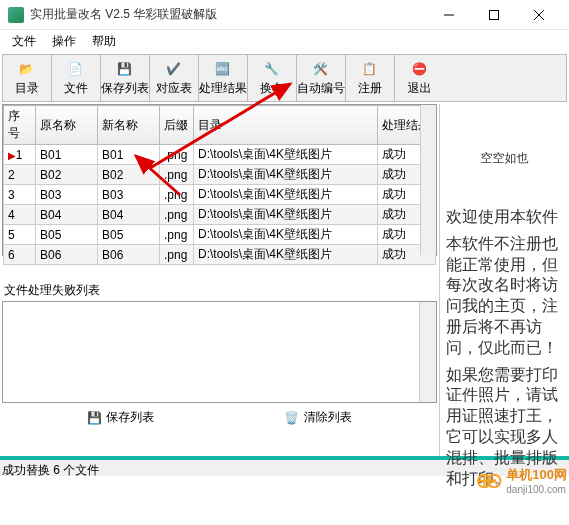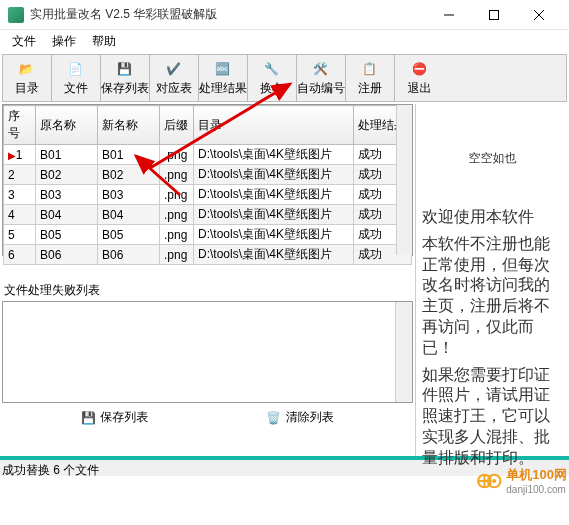--- a/index.html
+++ b/index.html
@@ -19,21 +19,21 @@
 
 
 .toolbar { height: 48px; border: 1px solid #bbb; margin: 2px; display: flex; background: #f0f0f0; }
 .tb-btn { width: 49px; border-right: 1px solid #bbb; display: flex; flex-direction: column; align-items: center; justify-content: center; font-size: 12px; color: #000; }
 .tb-btn:last-child { border-right: none; }
 .tb-btn .ico { width: 20px; height: 20px; margin-bottom: 1px; display:flex; align-items:center; justify-content:center; }
 
 
 .main { display: flex; height: 352px; }
 .left-panel { flex: 1; padding: 0 2px; display:flex; flex-direction:column; }
-.right-panel { width: 154px; border-left: 1px solid #ccc; padding: 6px; font-size: 12px; color: #333; display:flex; flex-direction:column;gap:40px; }
+.right-panel { width: 130px; border-left: 1px solid #ccc; padding: 6px; font-size: 12px; color: #333; display:flex; flex-direction:column;gap:40px; }
 
 
 .table-wrap { border: 1px solid #999; background: #fff; position: relative; }
 table { width: 100%; border-collapse: collapse; font-size: 12px; }
 th { background: linear-gradient(#fdfdfd,#ececec); border: 1px solid #bbb; padding: 2px 4px; text-align: left; font-weight: normal; height: 20px; }
 td { border: 1px solid #ccc; padding: 1px 4px; height: 18px; white-space: nowrap; overflow: hidden; }
 tr.zebra td { background: #f4f4f4; }
 .row-mark { color: #c00; font-size: 10px; }
 
 

